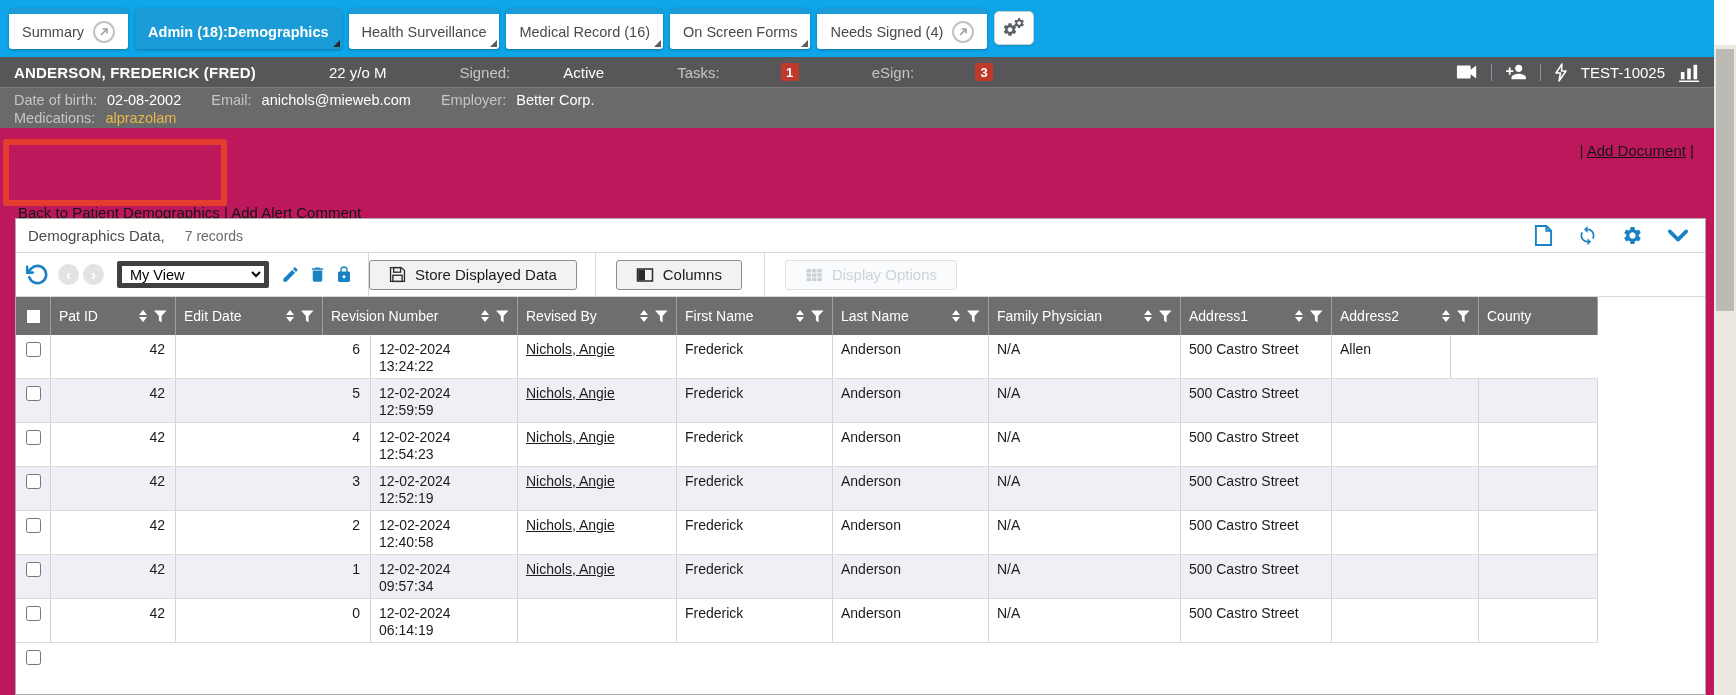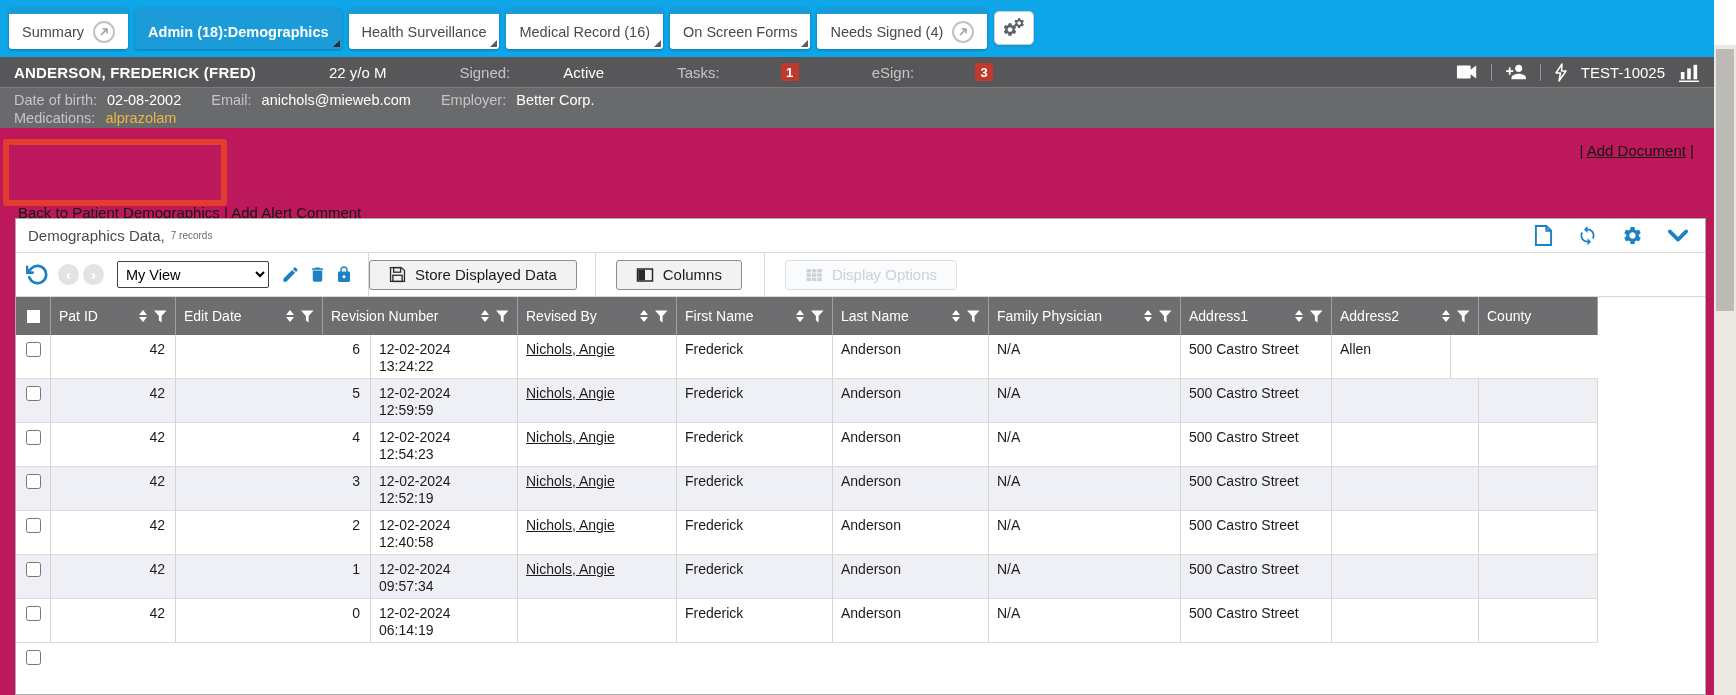--- a/index.html
+++ b/index.html
@@ -45,30 +45,30 @@
   .links-left { position:absolute; left:18px; top:35px; font-size:15px; color:#141414;margin-top:41px; }
   .add-doc { position:absolute; right:20px; top:14px; font-size:15px; color:#141414; }
   .redbox { position:absolute; left:3px; top:11px; width:224px; height:67px;
     border:6px solid #e43c2d; border-radius:3px; pointer-events:none; }
 
   
   .panel { position:absolute; left:15px; top:90px; width:1691px; height:477px;
     background:#fff; border:1px solid #ababab; }
   .phead { height:34px; border-bottom:1px solid #d8d8d8; display:flex; align-items:center; padding:0 12px; }
   .ptitle { font-weight:normal; color:#4a4a4a; font-size:15px;text-align:right; }
-  .precords { color:#6a6a6a; font-size:10px; margin-left:6px; }
+  .precords { color:#6a6a6a; font-size:14px; margin-left:20px; }
   .picons { margin-left:auto; display:flex; gap:24px; align-items:center; padding-right:4px; }
   .blue-ic { color:#1a82c4; cursor:pointer; display:flex; }
 
   .toolbar { height:44px; border-bottom:1px solid #d8d8d8; display:flex; align-items:center; }
   .tb-divider { width:1px; background:#dadada; height:43px; flex:none; }
   .navcirc { width:21px; height:21px; border-radius:50%; background:#e3e3e3; color:#fff;
     display:flex; align-items:center; justify-content:center; font-size:15px; font-weight:bold; line-height:1; }
   .viewsel { width:152px; height:27px; font-size:14.5px; font-family:"Liberation Sans",sans-serif;
-    border:1px solid #404040; border-radius:2px; background:#fff; padding:0 4px; }
+    border:5px solid #404040; border-radius:2px; background:#fff; padding:0 4px; }
   .btn { display:flex; align-items:center; gap:9px; background:#f2f2f2; border:1px solid #8d8d8d;
     border-radius:3px; height:30px; padding:0 19px; font-size:15px; color:#1a1a1a; cursor:pointer; }
   .btn.disabled { border-color:#dde0e4; color:#ccd2d9; background:#fafbfc; cursor:default; }
 
   
   .thead { height:38px; background:#6e6e70; display:flex; width:1582px; }
   .th { display:flex; align-items:center; color:#fff; font-size:14px; padding:0 8px;
     border-right:1px solid rgba(255,255,255,.35); }
   .th-label { flex:1; }
   .hicons { display:flex; align-items:center; gap:7px; cursor:pointer; }

